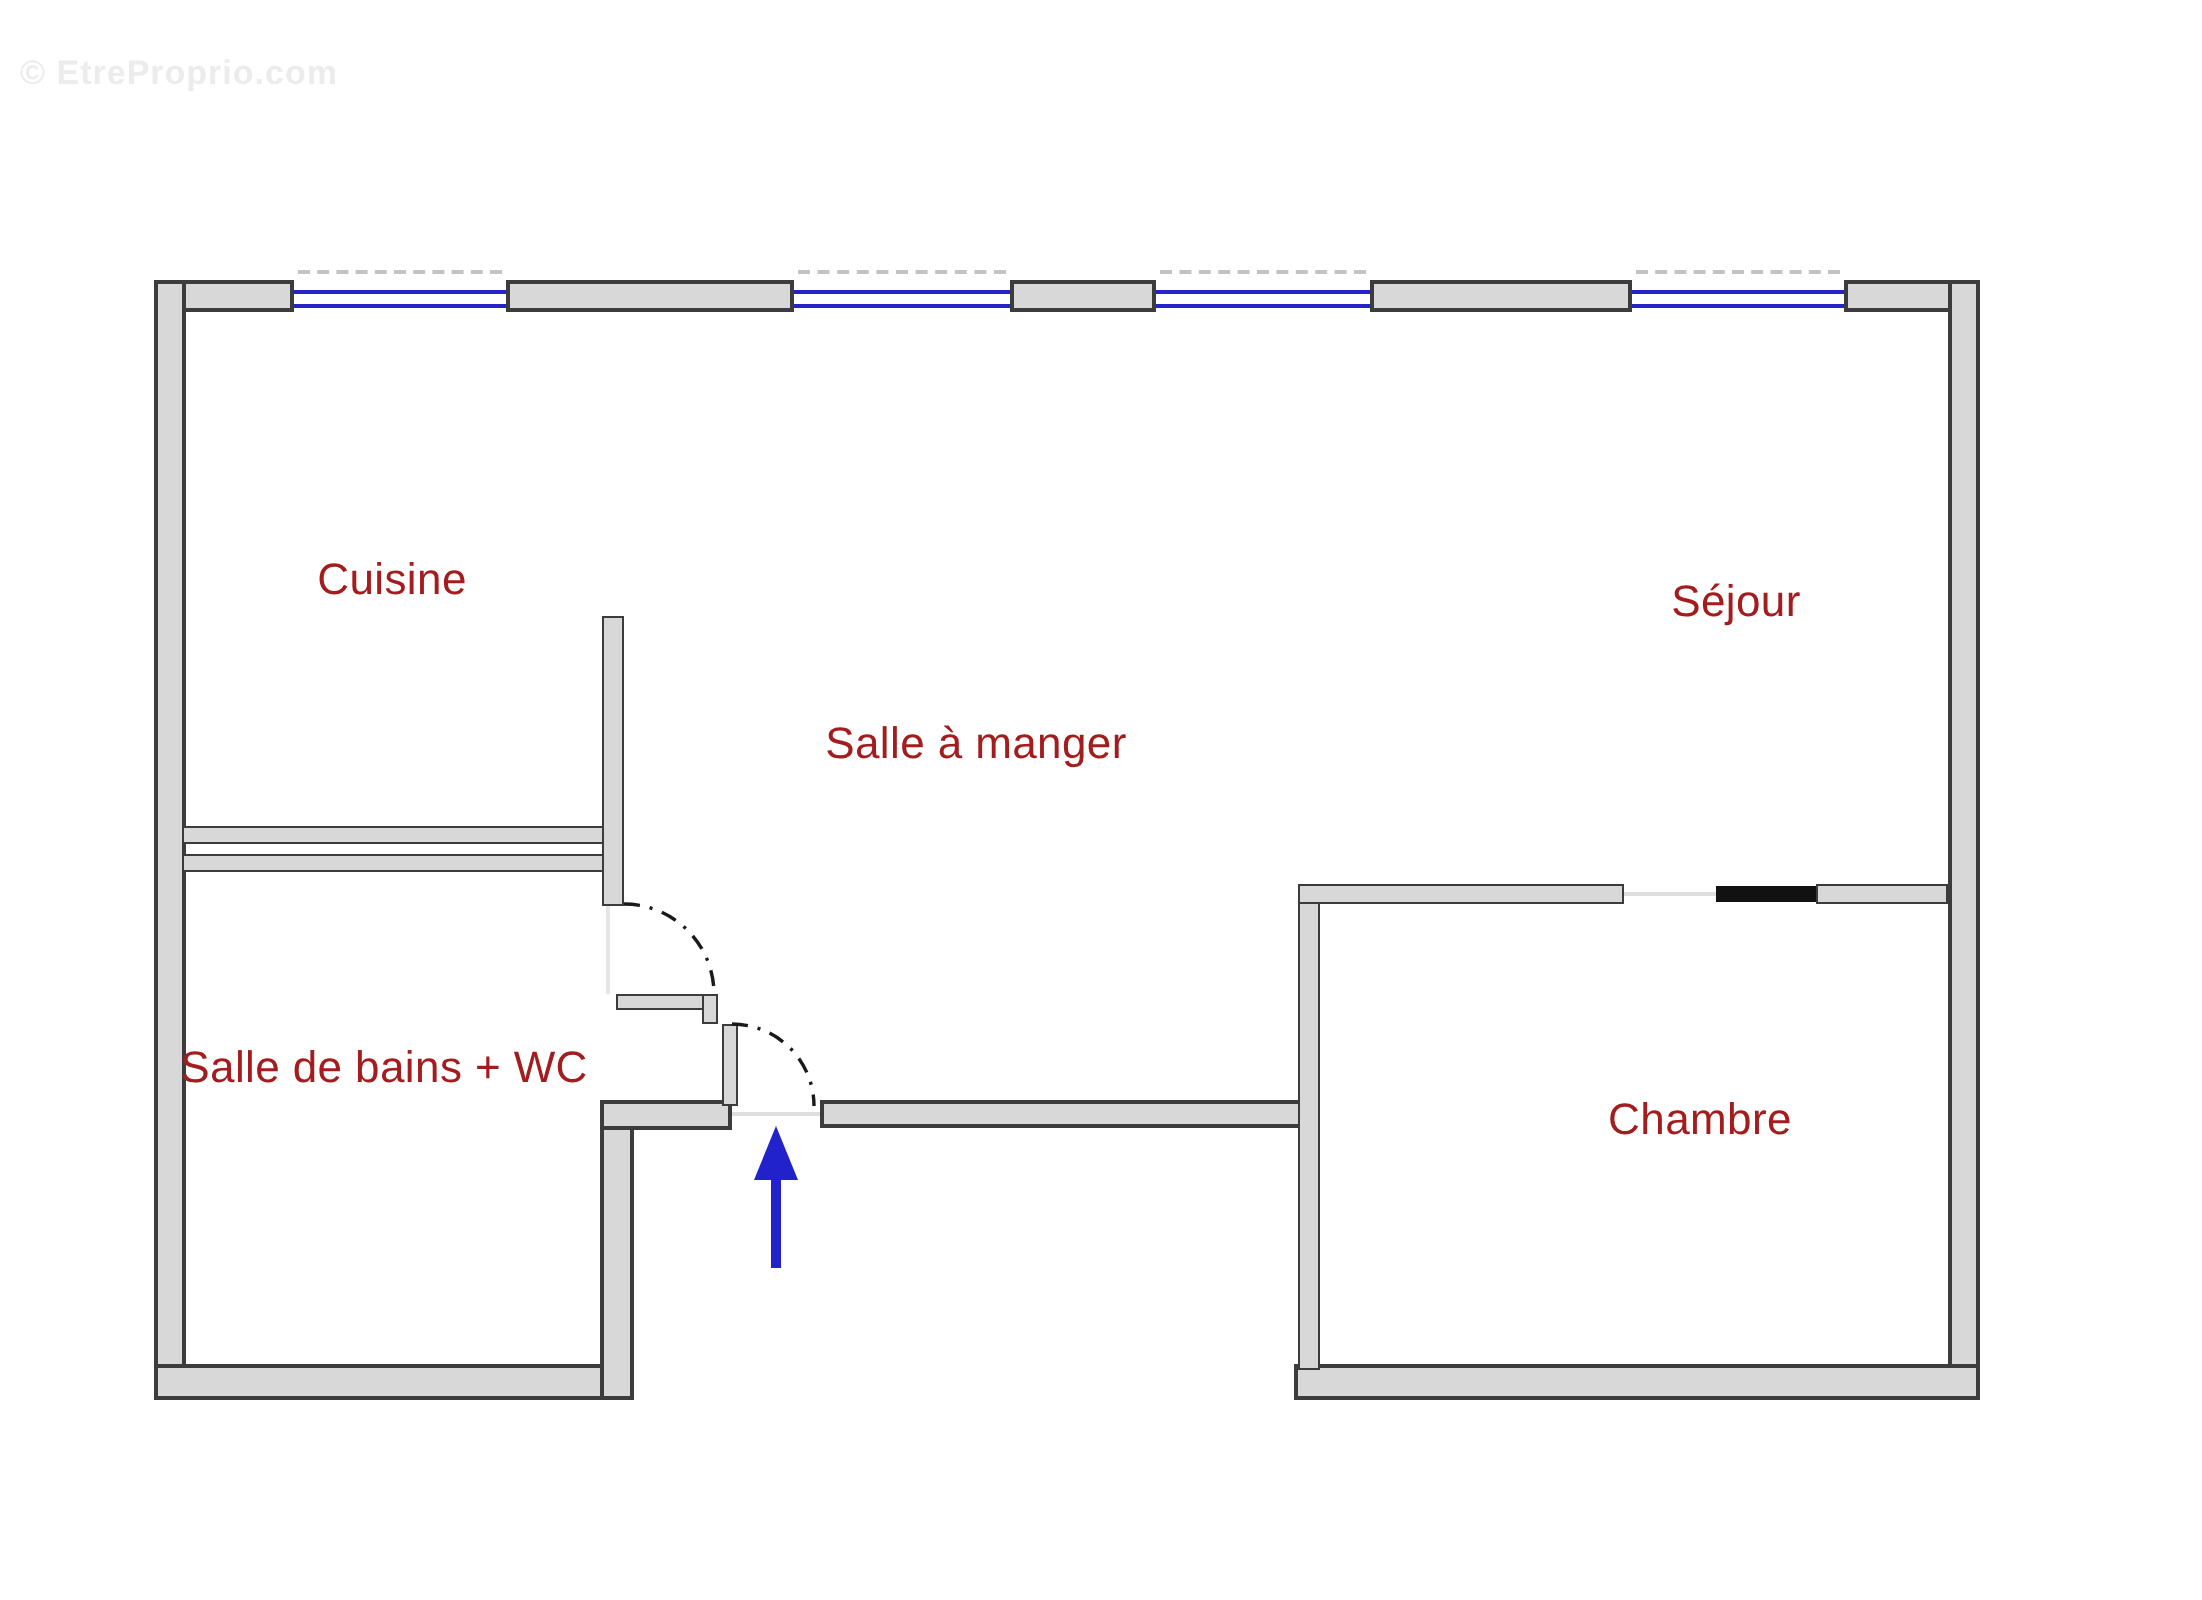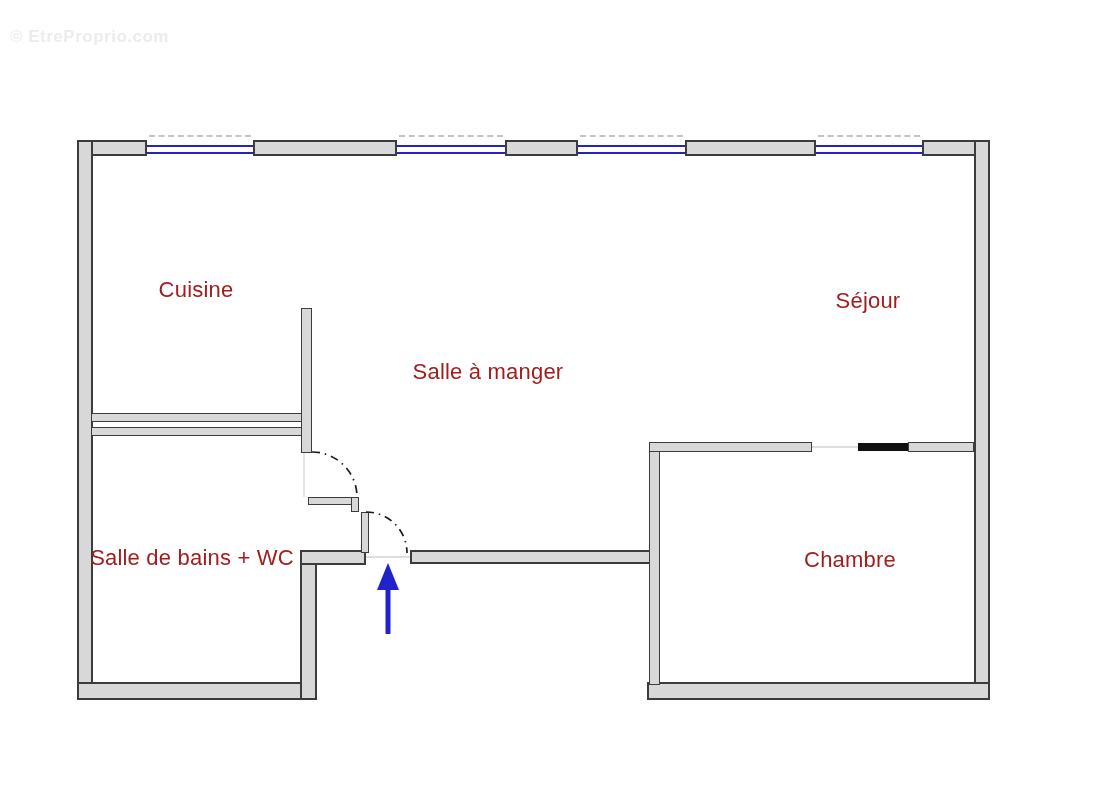--- a/index.html
+++ b/index.html
@@ -85,16 +85,16 @@
     <path d="M 366 512 A 41 41 0 0 1 407 553" fill="none" stroke="#1a1a1a" stroke-width="1.7" stroke-dasharray="8 5 1.5 5"></path>
     <g>
       <line x1="388" y1="634" x2="388" y2="587" stroke="#2222CC" stroke-width="5"></line>
       <polygon points="377,590 399,590 388,563" fill="#2222CC"></polygon>
     </g>
   </svg>
 
   <div class="abs room-label" style="left:196px;top:277px;">Cuisine</div>
   <div class="abs room-label" style="left:868px;top:288px;">Séjour</div>
   <div class="abs room-label" style="left:456px;top:359px;margin-left:32px;">Salle à manger</div>
-  <div class="abs room-label" style="left:192px;top:521px;margin-top:24px;">Salle de bains + WC</div>
+  <div class="abs room-label" style="left:192px;top:521px;">Salle de bains + WC</div>
   <div class="abs room-label" style="left:850px;top:547px;">Chambre</div>
 
 </div>
 
 </body></html>

